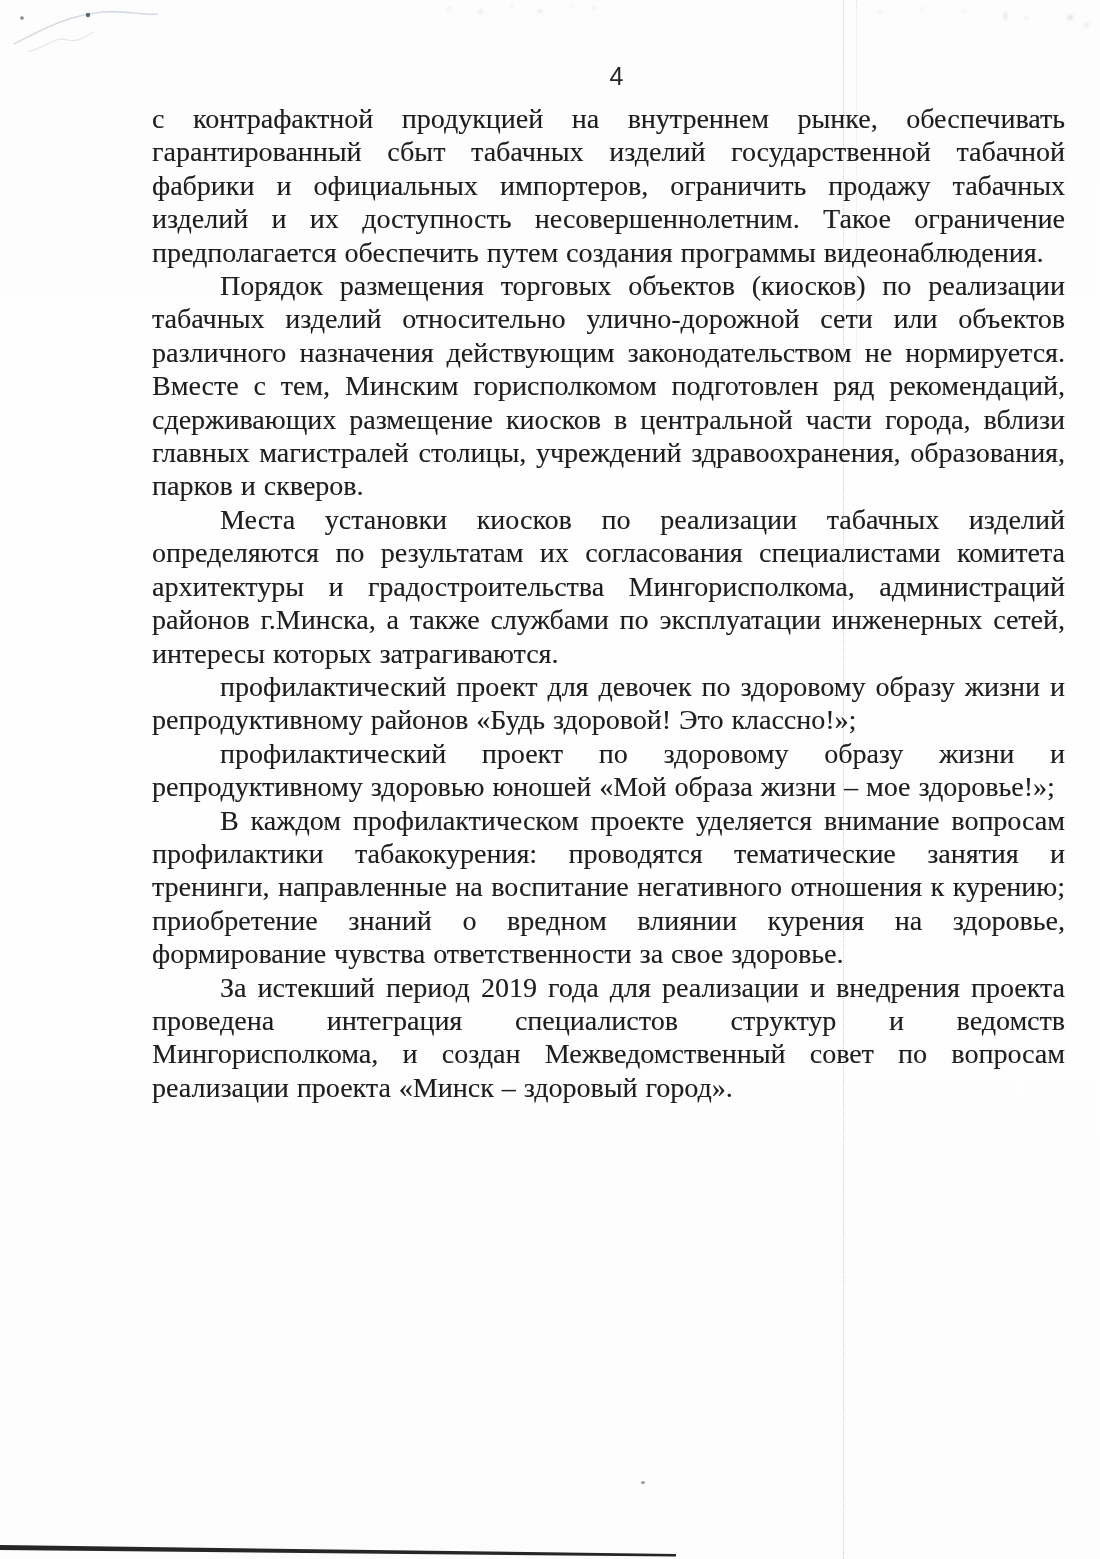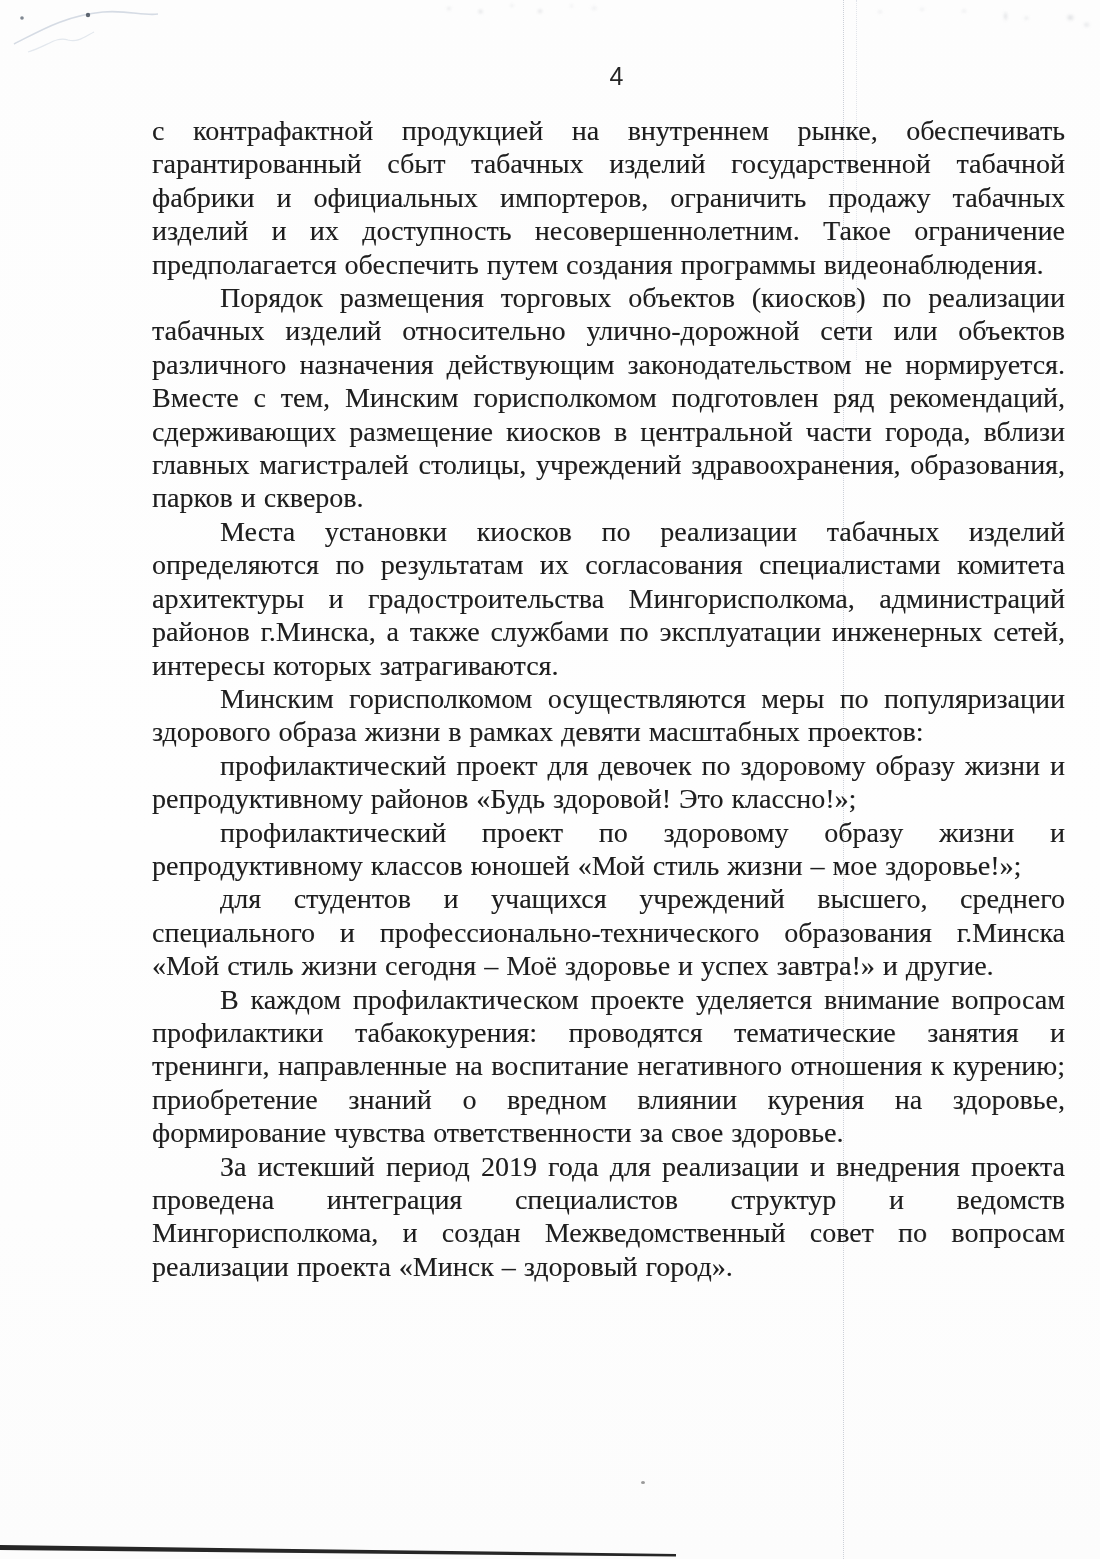--- a/index.html
+++ b/index.html
@@ -20,21 +20,21 @@
     width: 913px;
     text-align: center;
     font-family: "Liberation Sans", "DejaVu Sans", sans-serif;
     font-size: 25px;
     color: #262626;
   }
 
   .doc-body {
     position: absolute;
     left: 152px;
-    top: 114px;
+    top: 102px;
     width: 913px;
   }
 
   p.para {
     margin: 0;
     text-align: justify;
     font-size: 28px;
     line-height: 33.4px;
     color: #1e1e1e;
     text-indent: 68px;
@@ -125,24 +125,22 @@
 
   <div class="fold-line"></div>
   <div class="fold-line-2"></div>
 
   <div class="page-number">4</div>
 
   <div class="doc-body">
       <p class="para no-indent">с контрафактной продукцией на внутреннем рынке, обеспечивать гарантированный сбыт табачных изделий государственной табачной фабрики и официальных импортеров, ограничить продажу табачных изделий и их доступность несовершеннолетним. Такое ограничение предполагается обеспечить путем создания программы видеонаблюдения.</p>
       <p class="para">Порядок размещения торговых объектов (киосков) по реализации табачных изделий относительно улично-дорожной сети или объектов различного назначения действующим законодательством не нормируется. Вместе с тем, Минским горисполкомом подготовлен ряд рекомендаций, сдерживающих размещение киосков в центральной части города, вблизи главных магистралей столицы, учреждений здравоохранения, образования, парков и скверов.</p>
       <p class="para">Места установки киосков по реализации табачных изделий определяются по результатам их согласования специалистами комитета архитектуры и градостроительства Мингорисполкома, администраций районов г.Минска, а также службами по эксплуатации инженерных сетей, интересы которых затрагиваются.</p>
-      <p class="para">Минским горисполкомом осуществляются меры по популяризации здорового образа жизни в рамках девяти масштабных проектов:</p>
       <p class="para">профилактический проект для девочек по здоровому образу жизни и репродуктивному районов «Будь здоровой! Это классно!»;</p>
-      <p class="para">профилактический проект по здоровому образу жизни и репродуктивному классов юношей «Мой стиль жизни – мое здоровье!»;</p>
-      <p class="para">для студентов и учащихся учреждений высшего, среднего специального и профессионально-технического образования г.Минска «Мой стиль жизни сегодня – Моё здоровье и успех завтра!» и другие.</p>
+      <p class="para">профилактический проект по здоровому образу жизни и репродуктивному здоровью юношей «Мой образа жизни – мое здоровье!»;</p>
       <p class="para">В каждом профилактическом проекте уделяется внимание вопросам профилактики табакокурения: проводятся тематические занятия и тренинги, направленные на воспитание негативного отношения к курению; приобретение знаний о вредном влиянии курения на здоровье, формирование чувства ответственности за свое здоровье.</p>
       <p class="para">За истекший период 2019 года для реализации и внедрения проекта проведена интеграция специалистов структур и ведомств Мингорисполкома, и создан Межведомственный совет по вопросам реализации проекта «Минск – здоровый город».</p>
     </div>
 
   <div class="speck"></div>
 
   <svg class="edge-line" width="690" height="16" viewBox="0 0 690 16">
     <polygon points="0,1 676,10 676,12.5 0,6" fill="#262626"></polygon>
   </svg>
 

